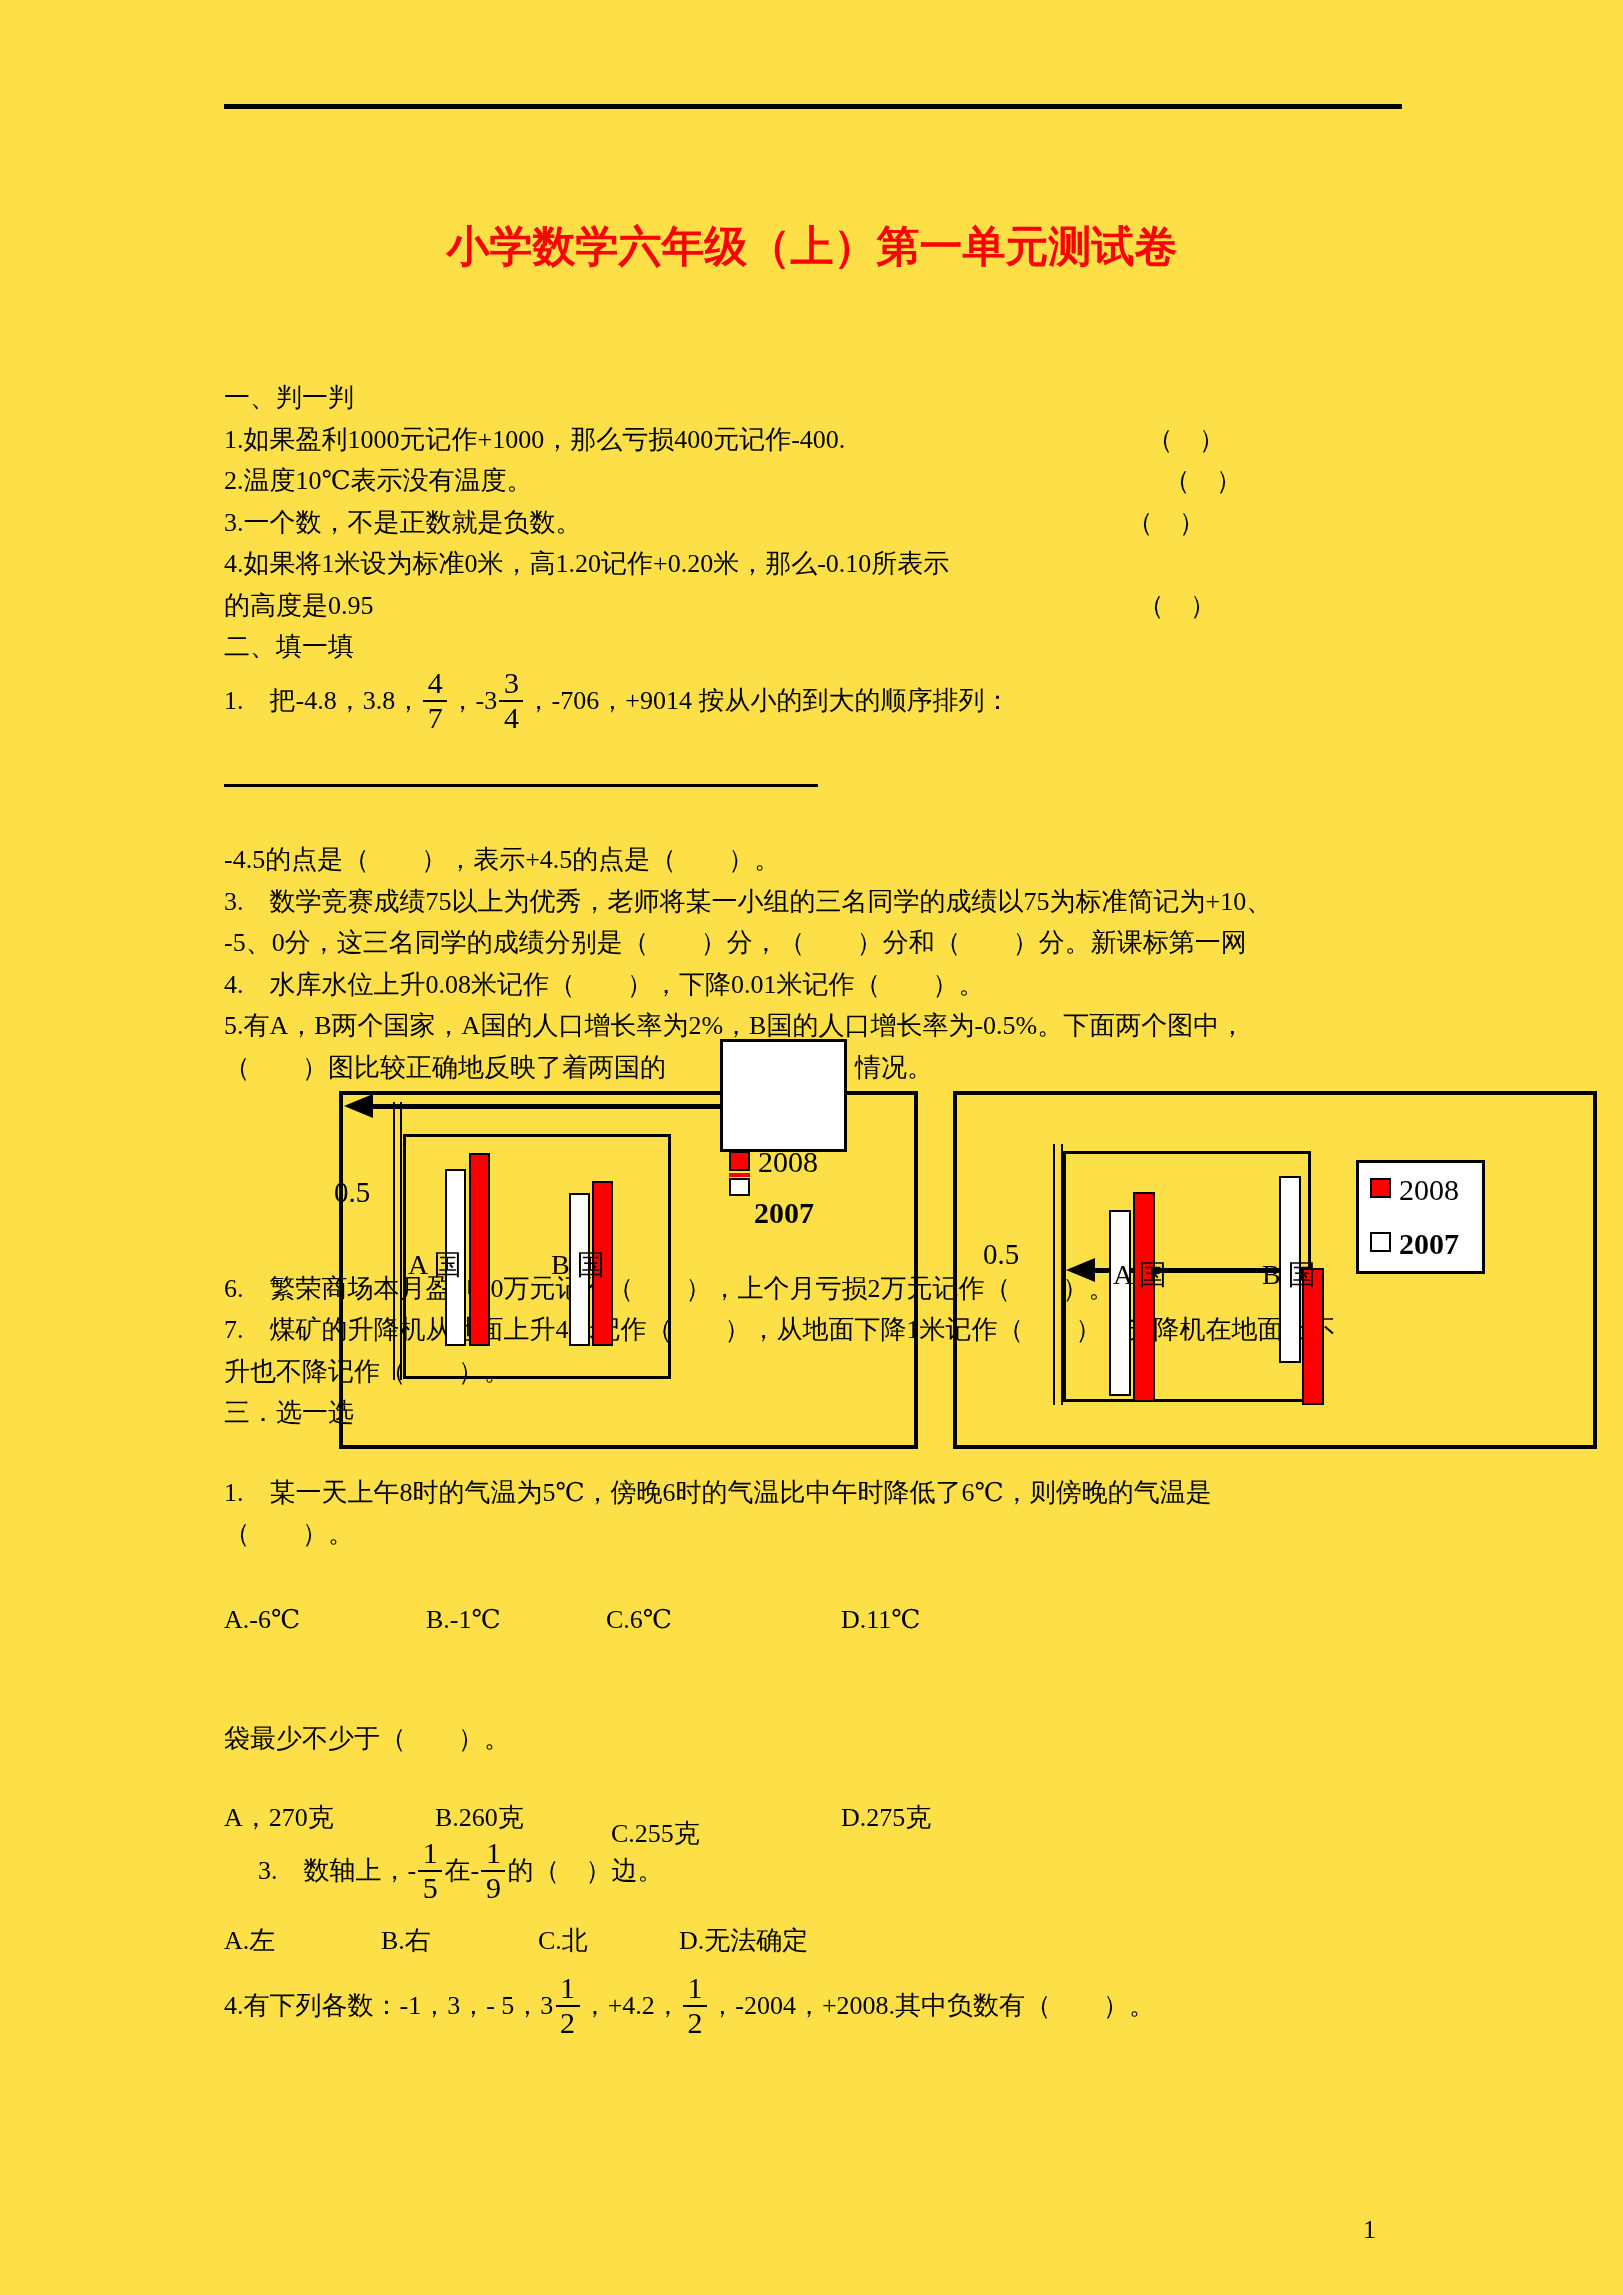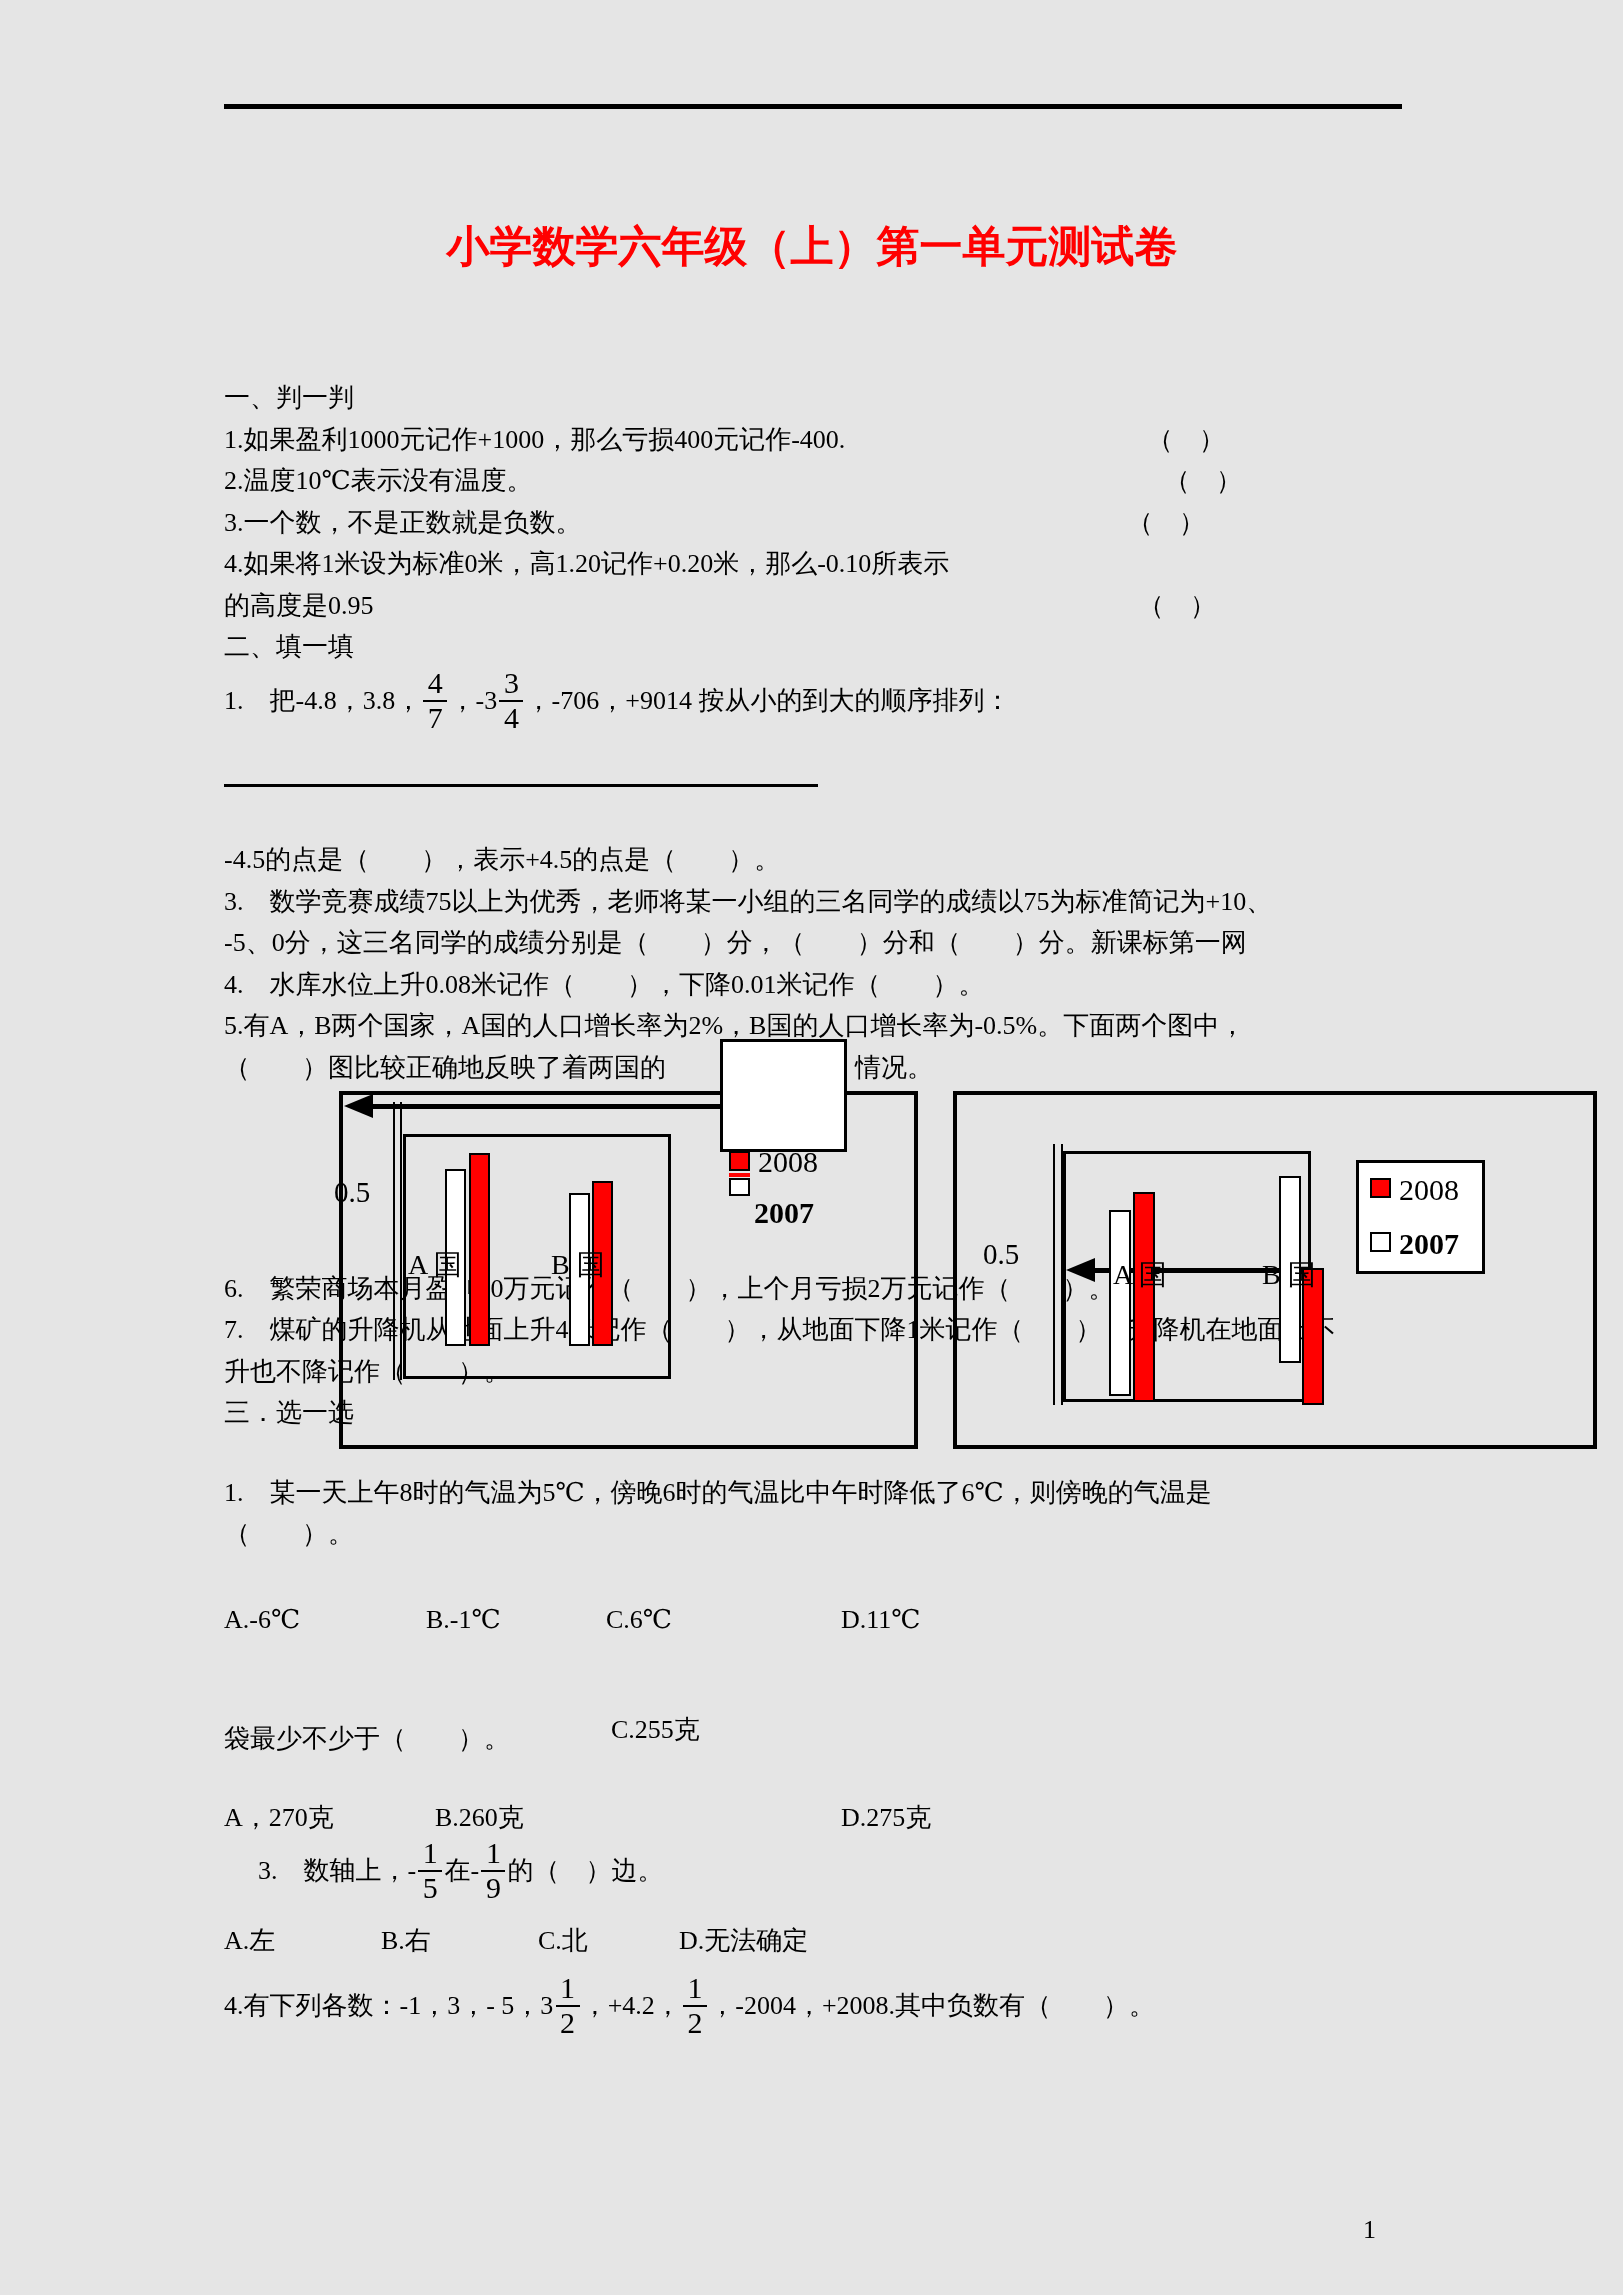--- a/index.html
+++ b/index.html
@@ -1,16 +1,16 @@
 <!DOCTYPE html>
 <html style="font-size:9px"><head>
 <meta charset="utf-8">
 <style>
   html,body{margin:0;padding:0;background:#888;}
-  .page{position:relative;width:1623px;height:2295px;background:#e5e5e5;overflow:hidden;
+  .page{position:relative;width:1623px;height:2295px;background:#fde047;overflow:hidden;
         font-family:"Liberation Serif","DejaVu Serif",serif;color:#000;}
   .line{position:absolute;left:224px;font-size:26px;white-space:nowrap;z-index:1;}
   .rule{position:absolute;background:#000;}
   .title{position:absolute;left:251px;width:1122px;top:218px;text-align:center;
          font-size:43px;font-weight:bold;white-space:nowrap;z-index:1;}
   .bracket{position:absolute;font-size:26px;white-space:nowrap;z-index:1;}
   .fracline{position:absolute;left:224px;height:95px;display:flex;align-items:center;
             font-size:26px;white-space:nowrap;z-index:1;}
   .frac{display:inline-flex;flex-direction:column;align-items:center;justify-content:center;
         font-size:30px;line-height:1.08;margin:0 2.2px;}
@@ -139,21 +139,21 @@
 
   <div class="line" style="left:224px;top:1604px;">A.-6℃</div>
   <div class="line" style="left:426px;top:1604px;text-align:center;">B.-1℃</div>
   <div class="line" style="left:606px;top:1604px;">C.6℃</div>
   <div class="line" style="left:841px;top:1604px;">D.11℃</div>
 
   <div class="line" style="top:1721px;">袋最少不少于（　　）。</div>
 
   <div class="line" style="left:224px;top:1800px;">A，270克</div>
   <div class="line" style="left:435px;top:1800px;">B.260克</div>
-  <div class="line" style="left:611px;top:1712px;">C.255克</div>
+  <div class="line" style="left:611px;top:1816px;">C.255克</div>
   <div class="line" style="left:841px;top:1800px;">D.275克</div>
 
   <div class="fracline" style="top:1823px;margin-left:34px;">
     <span>3.　数轴上，-</span>
     <span class="frac">
       <span class="num">1</span>
       <span class="den">5</span>
     </span>
     <span>在-</span>
     <span class="frac">

